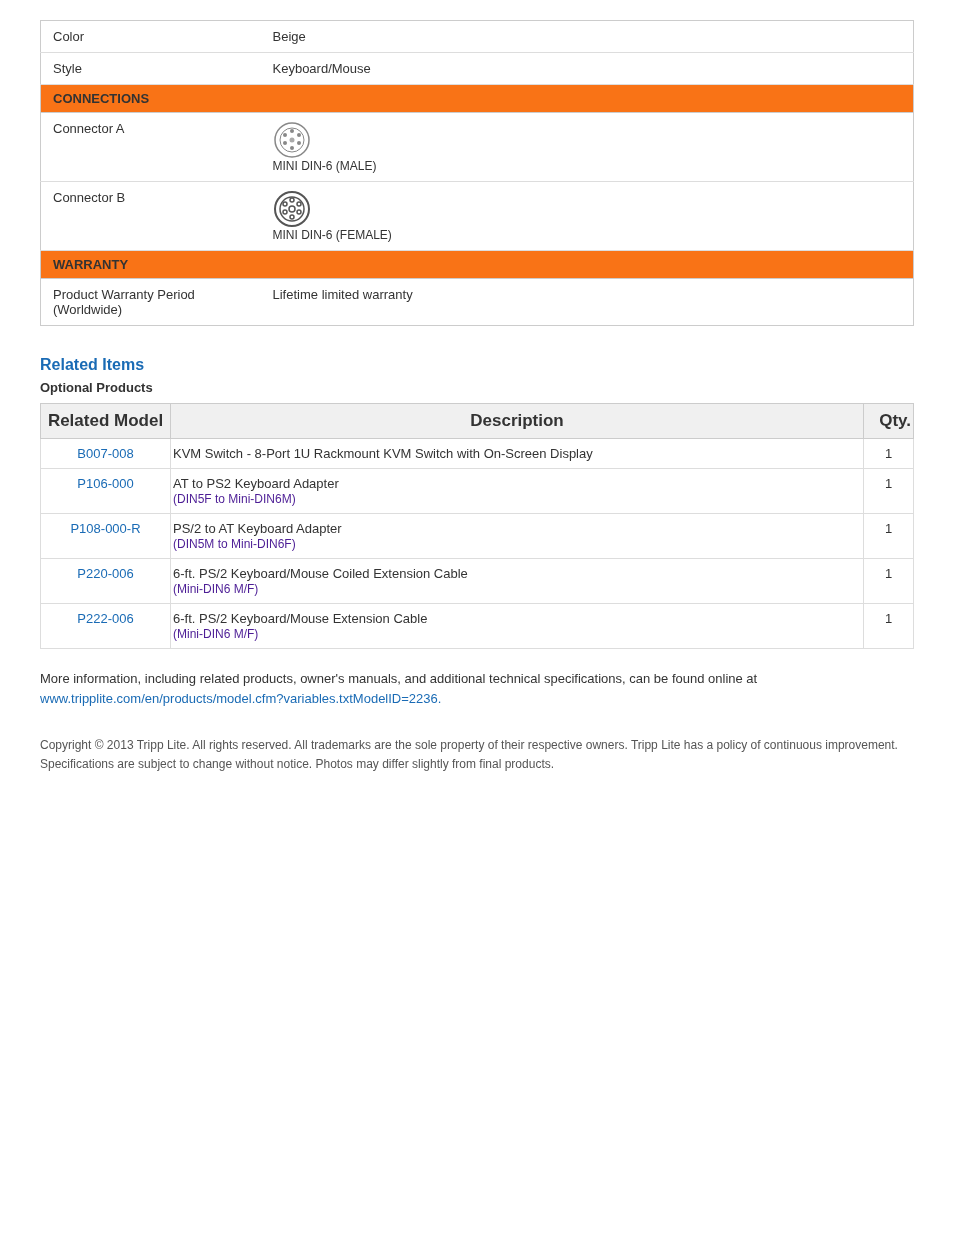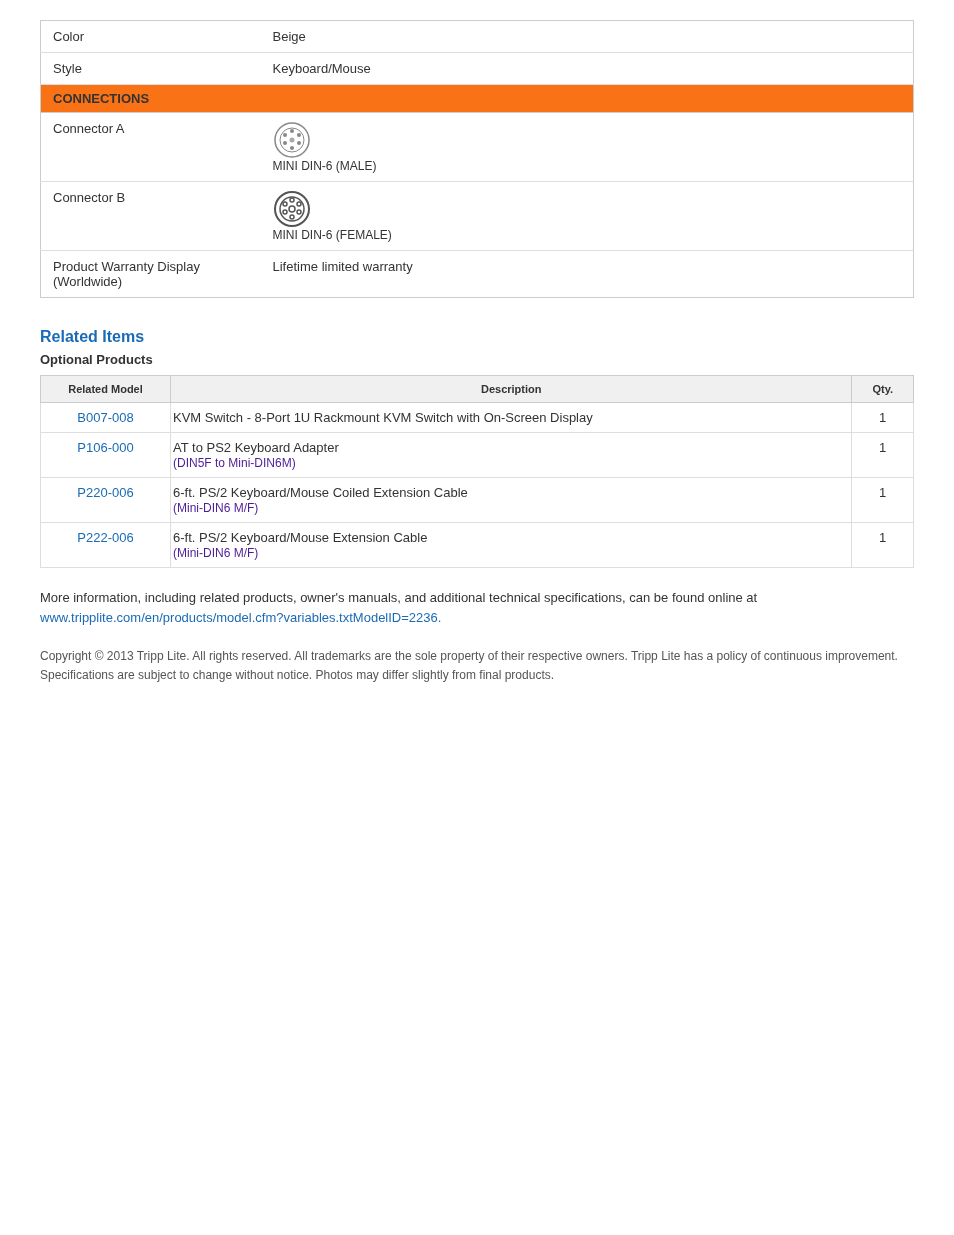--- a/index.html
+++ b/index.html
@@ -60,23 +60,23 @@
     
     .related-table {
       width: 100%;
       border-collapse: collapse;
       border: 1px solid #ccc;
       margin-bottom: 20px;
     }
     .related-table th {
       background: #f0f0f0;
       border: 1px solid #ccc;
-      padding: 7px 20px;
-      font-weight: bold;
-      font-size: 11px;
+      padding: 7px 2px;
+      font-weight: bold;
+      font-size: 17px;
       text-align: center;
     }
     .related-table th.desc-col {
       text-align: center;
     }
     .related-table th.qty-col {
       text-align: right;
       width: 50px;
     }
     .related-table td {
@@ -111,21 +111,21 @@
       line-height: 1.5;
     }
     .footer-info a {
       color: #1a6bb5;
       text-decoration: none;
     }
     .copyright {
       font-size: 12px;
       color: #555;
       line-height: 1.6;
-      margin-top: 20px;
+      margin-top: 28px;
     }
 
     
     .connector-wrap {
       display: flex;
       flex-direction: column;
       align-items: flex-start;
     }
   </style>
 </head>
@@ -185,23 +185,26 @@
             <circle cx="19" cy="27" r="2" fill="none" stroke="#555" stroke-width="1.5"></circle>
             <circle cx="12" cy="22" r="2" fill="none" stroke="#555" stroke-width="1.5"></circle>
             <circle cx="12" cy="14" r="2" fill="none" stroke="#555" stroke-width="1.5"></circle>
             <circle cx="19" cy="19" r="3" fill="none" stroke="#555" stroke-width="1.5"></circle>
           </svg>
           <span class="connector-label">MINI DIN-6 (FEMALE)</span>
         </div>
       </td>
     </tr>
 
-
-    <tr>
-      <td class="label-col">Product Warranty Display (Worldwide)</td>
+    <tr class="section-header">
+      <td colspan="2">WARRANTY</td>
+    </tr>
+
+    <tr>
+      <td class="label-col">Product Warranty Period (Worldwide)</td>
       <td>Lifetime limited warranty</td>
     </tr>
   </tbody>
 </table>
 
 <div>
   <h2 class="related-items-title">Related Items</h2>
   <p class="optional-products-label">Optional Products</p>
 
   <table class="related-table">
@@ -218,20 +221,25 @@
           <td class="model-col"><a href="#">B007-008</a></td>
           <td>KVM Switch - 8-Port 1U Rackmount KVM Switch with On-Screen Display</td>
           <td class="qty-col">1</td>
         </tr>
         <tr>
           <td class="model-col"><a href="#">P106-000</a></td>
           <td>AT to PS2 Keyboard Adapter<br><span class="desc-sub">(DIN5F to Mini-DIN6M)</span></td>
           <td class="qty-col">1</td>
         </tr>
         <tr>
+          <td class="model-col"><a href="#">P108-000-R</a></td>
+          <td>PS/2 to AT Keyboard Adapter<br><span class="desc-sub">(DIN5M to Mini-DIN6F)</span></td>
+          <td class="qty-col">1</td>
+        </tr>
+        <tr>
           <td class="model-col"><a href="#">P220-006</a></td>
           <td>6-ft. PS/2 Keyboard/Mouse Coiled Extension Cable<br><span class="desc-sub">(Mini-DIN6 M/F)</span></td>
           <td class="qty-col">1</td>
         </tr>
         <tr>
           <td class="model-col"><a href="#">P222-006</a></td>
           <td>6-ft. PS/2 Keyboard/Mouse Extension Cable<br><span class="desc-sub">(Mini-DIN6 M/F)</span></td>
           <td class="qty-col">1</td>
         </tr>
       </tbody>

